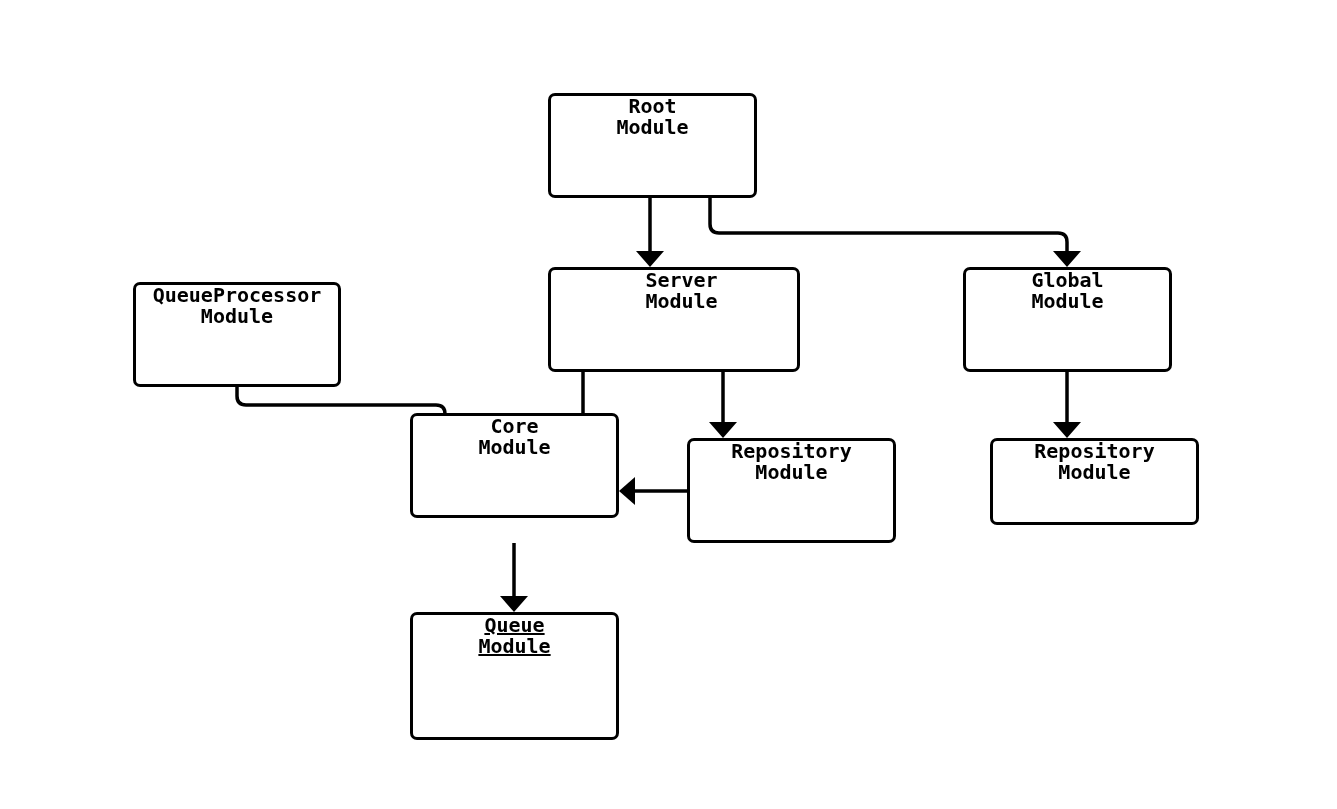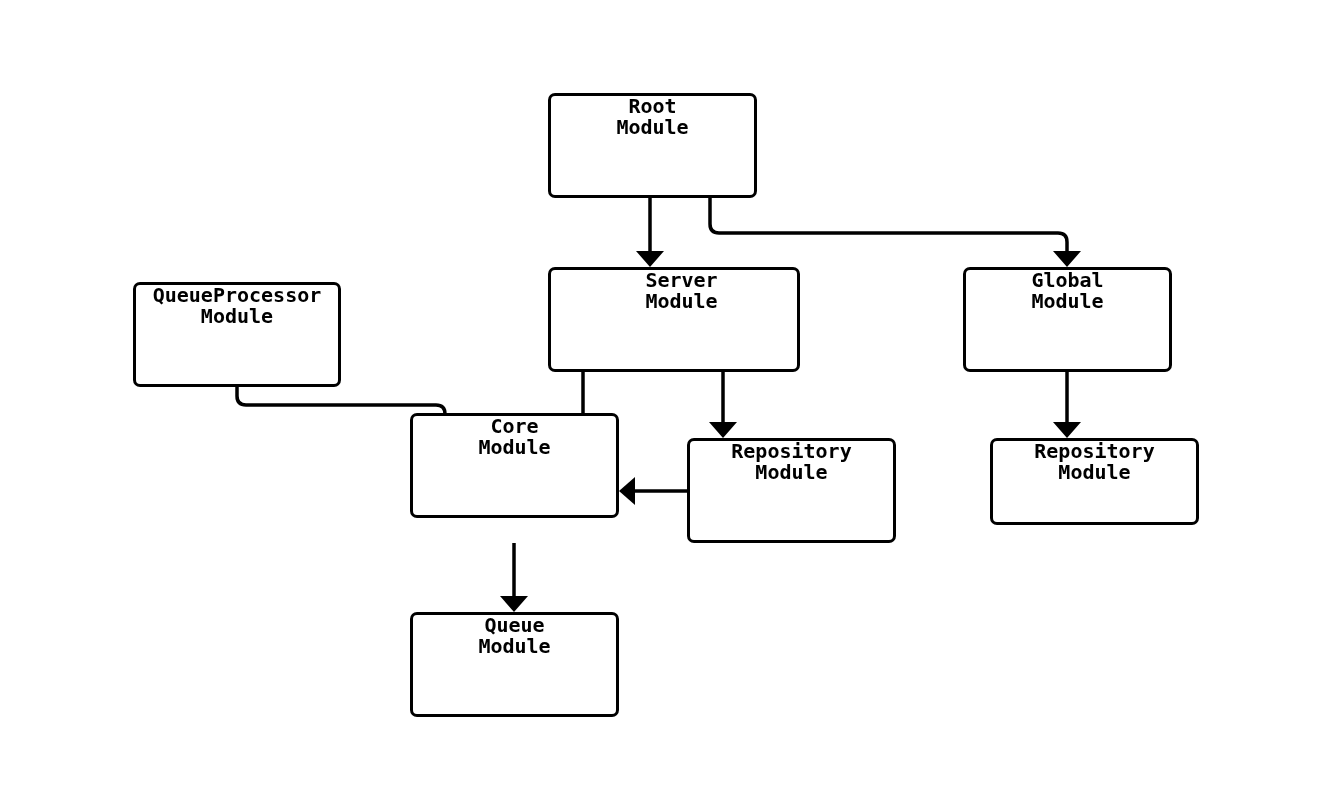--- a/index.html
+++ b/index.html
@@ -49,21 +49,21 @@
     color: #000000;
   }
   
   .n-root           { left: 548px;  top: 93px;  width: 209px; height: 105px; }
   .n-queueprocessor { left: 133px;  top: 282px; width: 208px; height: 105px; }
   .n-server         { left: 548px;  top: 267px; width: 252px; height: 105px; padding-left: 15px; }
   .n-global         { left: 963px;  top: 267px; width: 209px; height: 105px; }
   .n-core           { left: 410px;  top: 413px; width: 209px; height: 105px; }
   .n-endpoints      { left: 687px;  top: 438px; width: 209px; height: 105px; }
   .n-repository     { left: 990px;  top: 438px; width: 209px; height: 87px; }
-  .n-queue          { left: 410px;  top: 612px; width: 209px; height: 105px; }
+  .n-queue          { left: 410px;  top: 612px; width: 209px; height: 128px; text-decoration: underline; }
 </style>
 </head>
 <body>
 
 <div class="canvas">
 
   <svg class="edges-layer" viewBox="0 0 1337 809" xmlns="http://www.w3.org/2000/svg">
 
     <g>
       <path d="M 650 198 L 650 252"></path>

